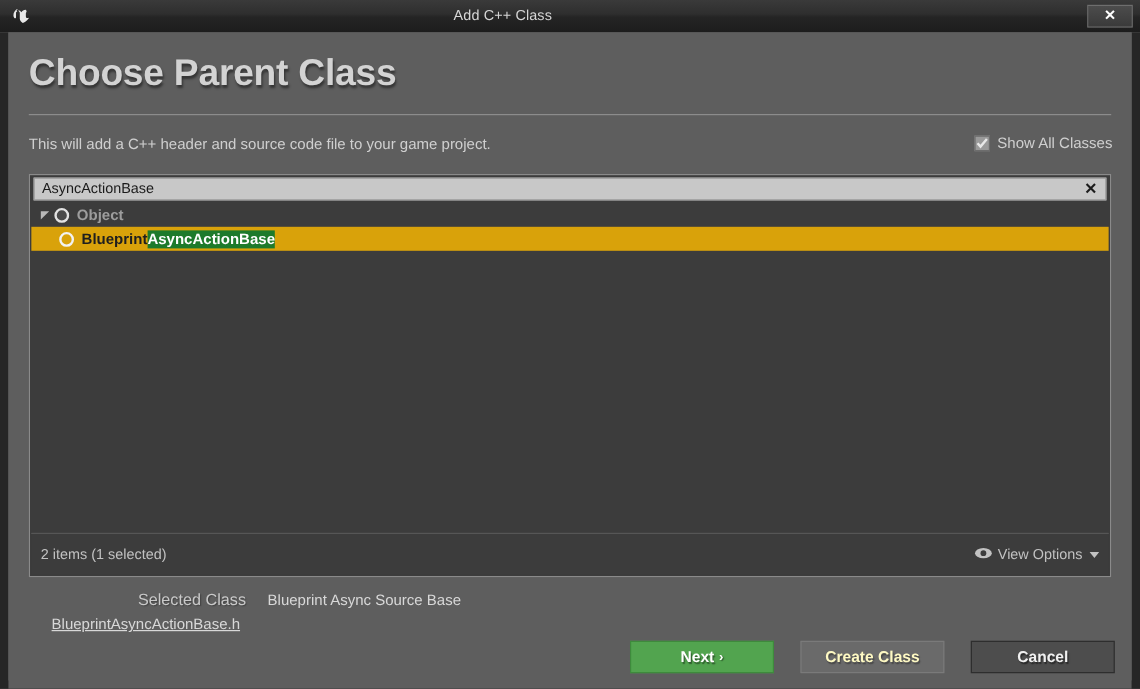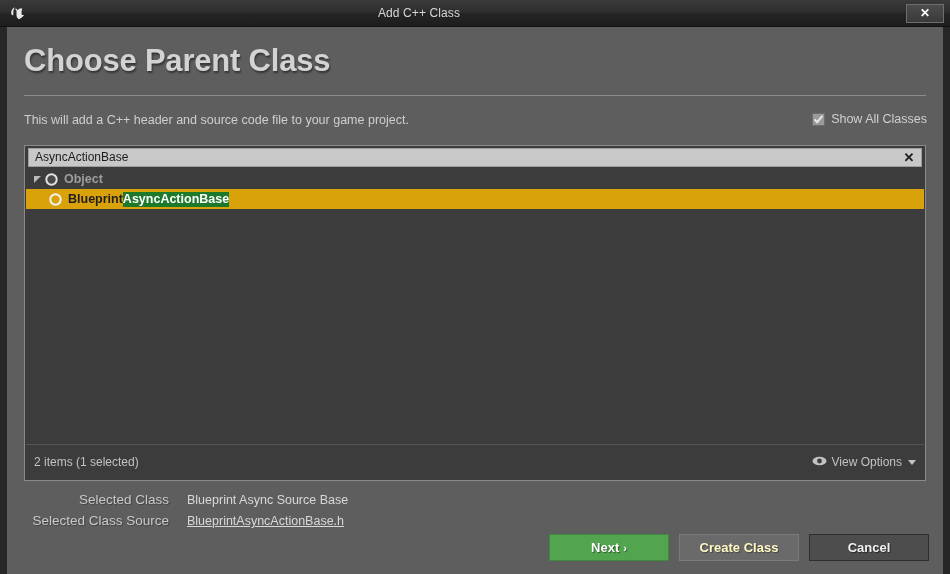--- a/index.html
+++ b/index.html
@@ -255,20 +255,21 @@
   
   .info {
     position: absolute;
     left: 0; top: 465px;
     width: 936px;
   }
   .info-row {
     display: flex;
     align-items: baseline;
     height: 21px;
+    padding-left: 36px;
   }
   .info-label {
     width: 180px;
     text-align: right;
     padding-right: 18px;
     color: #c9c9c9;
     font-size: 13.5px;
     box-sizing: border-box;
     white-space: nowrap;
     text-shadow: 1px 1px 1px rgba(0,0,0,0.3);
@@ -281,21 +282,21 @@
   .info-value.link {
     text-decoration: underline;
     cursor: pointer;
   }
 
   
   .footer-buttons {
     position: absolute;
     right: 14px; top: 507px;
     display: flex;
-    gap: 10px;
+    gap: 22px;
   }
   .btn {
     height: 27px;
     min-width: 120px;
     display: flex;
     align-items: center;
     justify-content: center;
     font-size: 13px;
     font-weight: bold;
     box-sizing: border-box;
@@ -412,21 +413,20 @@
         </div>
 
       </div>
 
       <div class="info">
         <div class="info-row">
           <div class="info-label">Selected Class</div>
           <div class="info-value">Blueprint Async Source Base</div>
         </div>
         <div class="info-row">
-          <div class="info-label">Selected Class Source</div>
           <div class="info-value link">BlueprintAsyncActionBase.h</div>
         </div>
       </div>
 
       <div class="footer-buttons">
         <div class="btn btn-next">
           <span>Next</span>
           <span class="chev-right">›</span>
         </div>
         <div class="btn btn-create">

